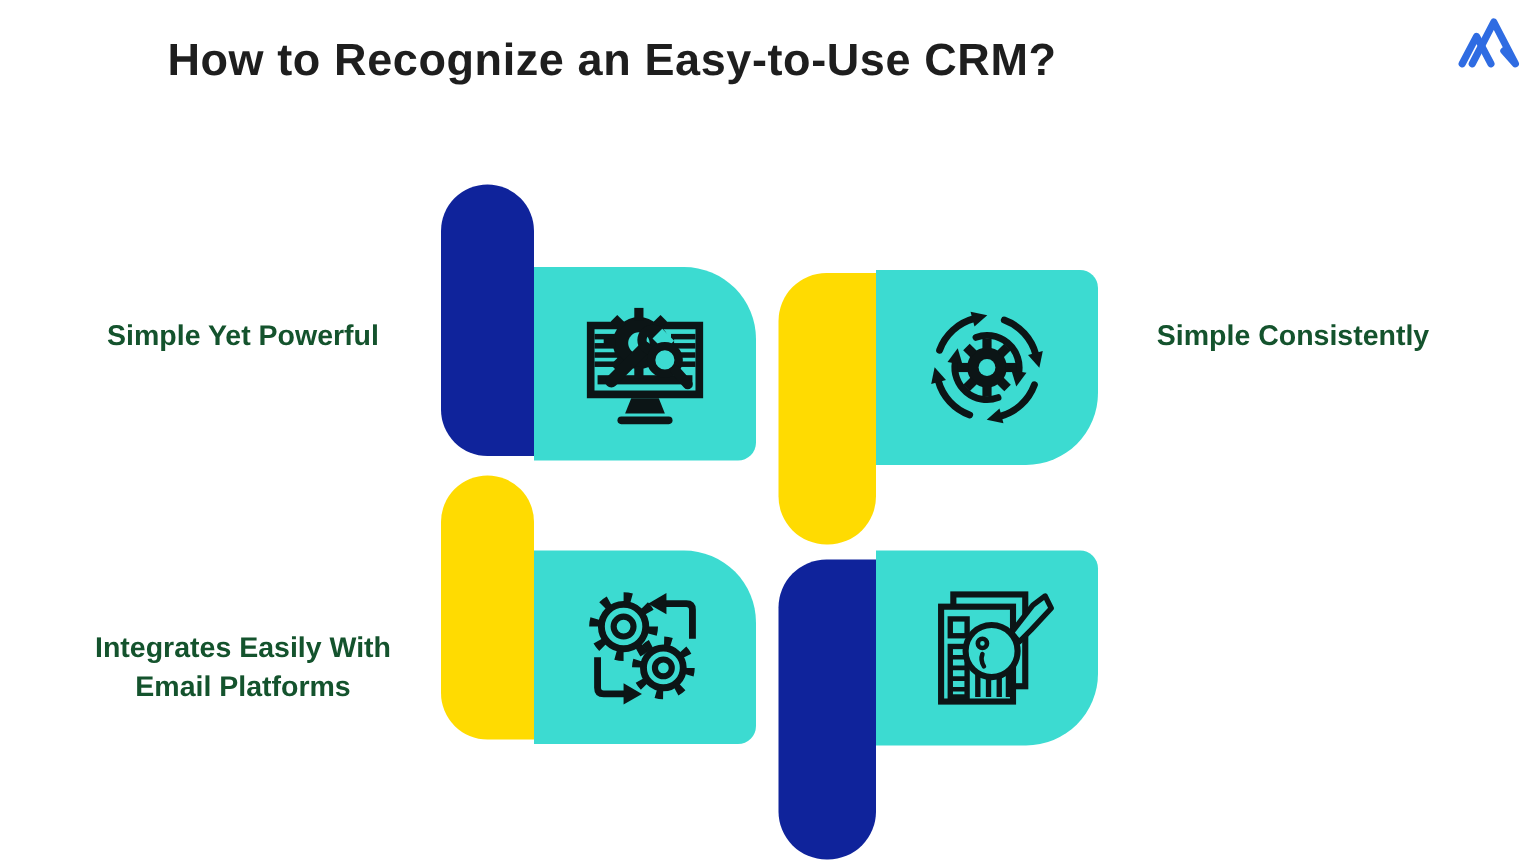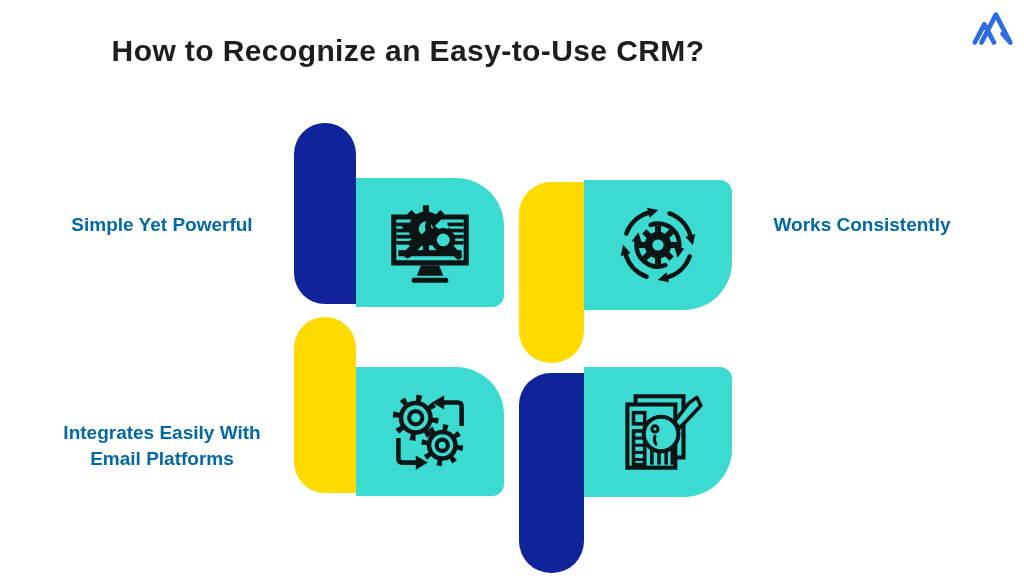--- a/index.html
+++ b/index.html
@@ -1,32 +1,32 @@
 <!DOCTYPE html>
 <html><head>
 <meta charset="utf-8">
 <style>
   html,body{margin:0;padding:0;background:#ffffff;}
   .stage{position:relative;width:1024px;height:576px;background:#ffffff;overflow:hidden;
          font-family:"Liberation Sans", sans-serif;}
-  .title{position:absolute;left:0;top:34px;width:816px;text-align:center;
+  .title{position:absolute;left:0;top:24px;width:816px;text-align:center;
          font-size:30px;font-weight:700;letter-spacing:.4px;color:#1e1e1e;margin:0;}
   .logo{position:absolute;left:970px;top:8px;width:46px;height:42px;}
   .pill{position:absolute;}
   .pill.navy{background:#0f239b;}
   .pill.yellow{background:#ffdb01;}
   .pill.left-col{width:62px;border-radius:31px 31px 0 31px;}
   .pill.right-col{width:65px;border-radius:32px 0 32px 32px;}
   .card{position:absolute;width:148px;background:#3cdbd1;display:flex;
         align-items:center;justify-content:center;}
   .card.left-col{border-radius:0 48px 12px 0;height:129px;}
   .card.right-col{border-radius:0 12px 48px 0;height:130px;}
   .card svg{width:102px;height:102px;}
   .label{position:absolute;font-size:19px;line-height:26px;font-weight:700;
-         color:#0369a1;text-align:center;}
+         color:#14532d;text-align:center;}
   
   .p1{left:294px;top:123px;height:181px;}
   .c1{left:356px;top:178px;}
   .l1{left:32px;top:212px;width:260px;}
   .p2{left:519px;top:182px;height:181px;}
   .c2{left:584px;top:180px;}
   .l2{left:742px;top:212px;width:240px;}
   .p3{left:294px;top:317px;height:176px;}
   .c3{left:356px;top:367px;height:130px;}
   .l3{left:57px;top:420px;width:210px;}
@@ -110,21 +110,21 @@
         <rect x="47" y="31" width="6" height="7" transform="rotate(90 50 50)"></rect>
         <rect x="47" y="31" width="6" height="7" transform="rotate(135 50 50)"></rect>
         <rect x="47" y="31" width="6" height="7" transform="rotate(180 50 50)"></rect>
         <rect x="47" y="31" width="6" height="7" transform="rotate(225 50 50)"></rect>
         <rect x="47" y="31" width="6" height="7" transform="rotate(270 50 50)"></rect>
         <rect x="47" y="31" width="6" height="7" transform="rotate(315 50 50)"></rect>
       </g>
       <circle cx="50" cy="50" r="5.5" fill="#3cdbd1"></circle>
     </svg>
   </div>
-  <div class="label l2">Works Consistently</div>
+  <div class="label l2">Simple Consistently</div>
 
   <div class="pill yellow left-col p3"></div>
   <div class="card left-col c3">
     <svg viewBox="0 0 100 100">
       <g fill="none" stroke="#0c1516">
         <circle cx="36" cy="36" r="14.5" stroke-width="4.5"></circle>
         <circle cx="36" cy="36" r="19" stroke-width="7" stroke-dasharray="5.2 9.7"></circle>
         <circle cx="36" cy="36" r="6.5" stroke-width="4"></circle>
         <circle cx="62" cy="63" r="13" stroke-width="4.5"></circle>
         <circle cx="62" cy="63" r="17" stroke-width="7" stroke-dasharray="4.7 8.65"></circle>

